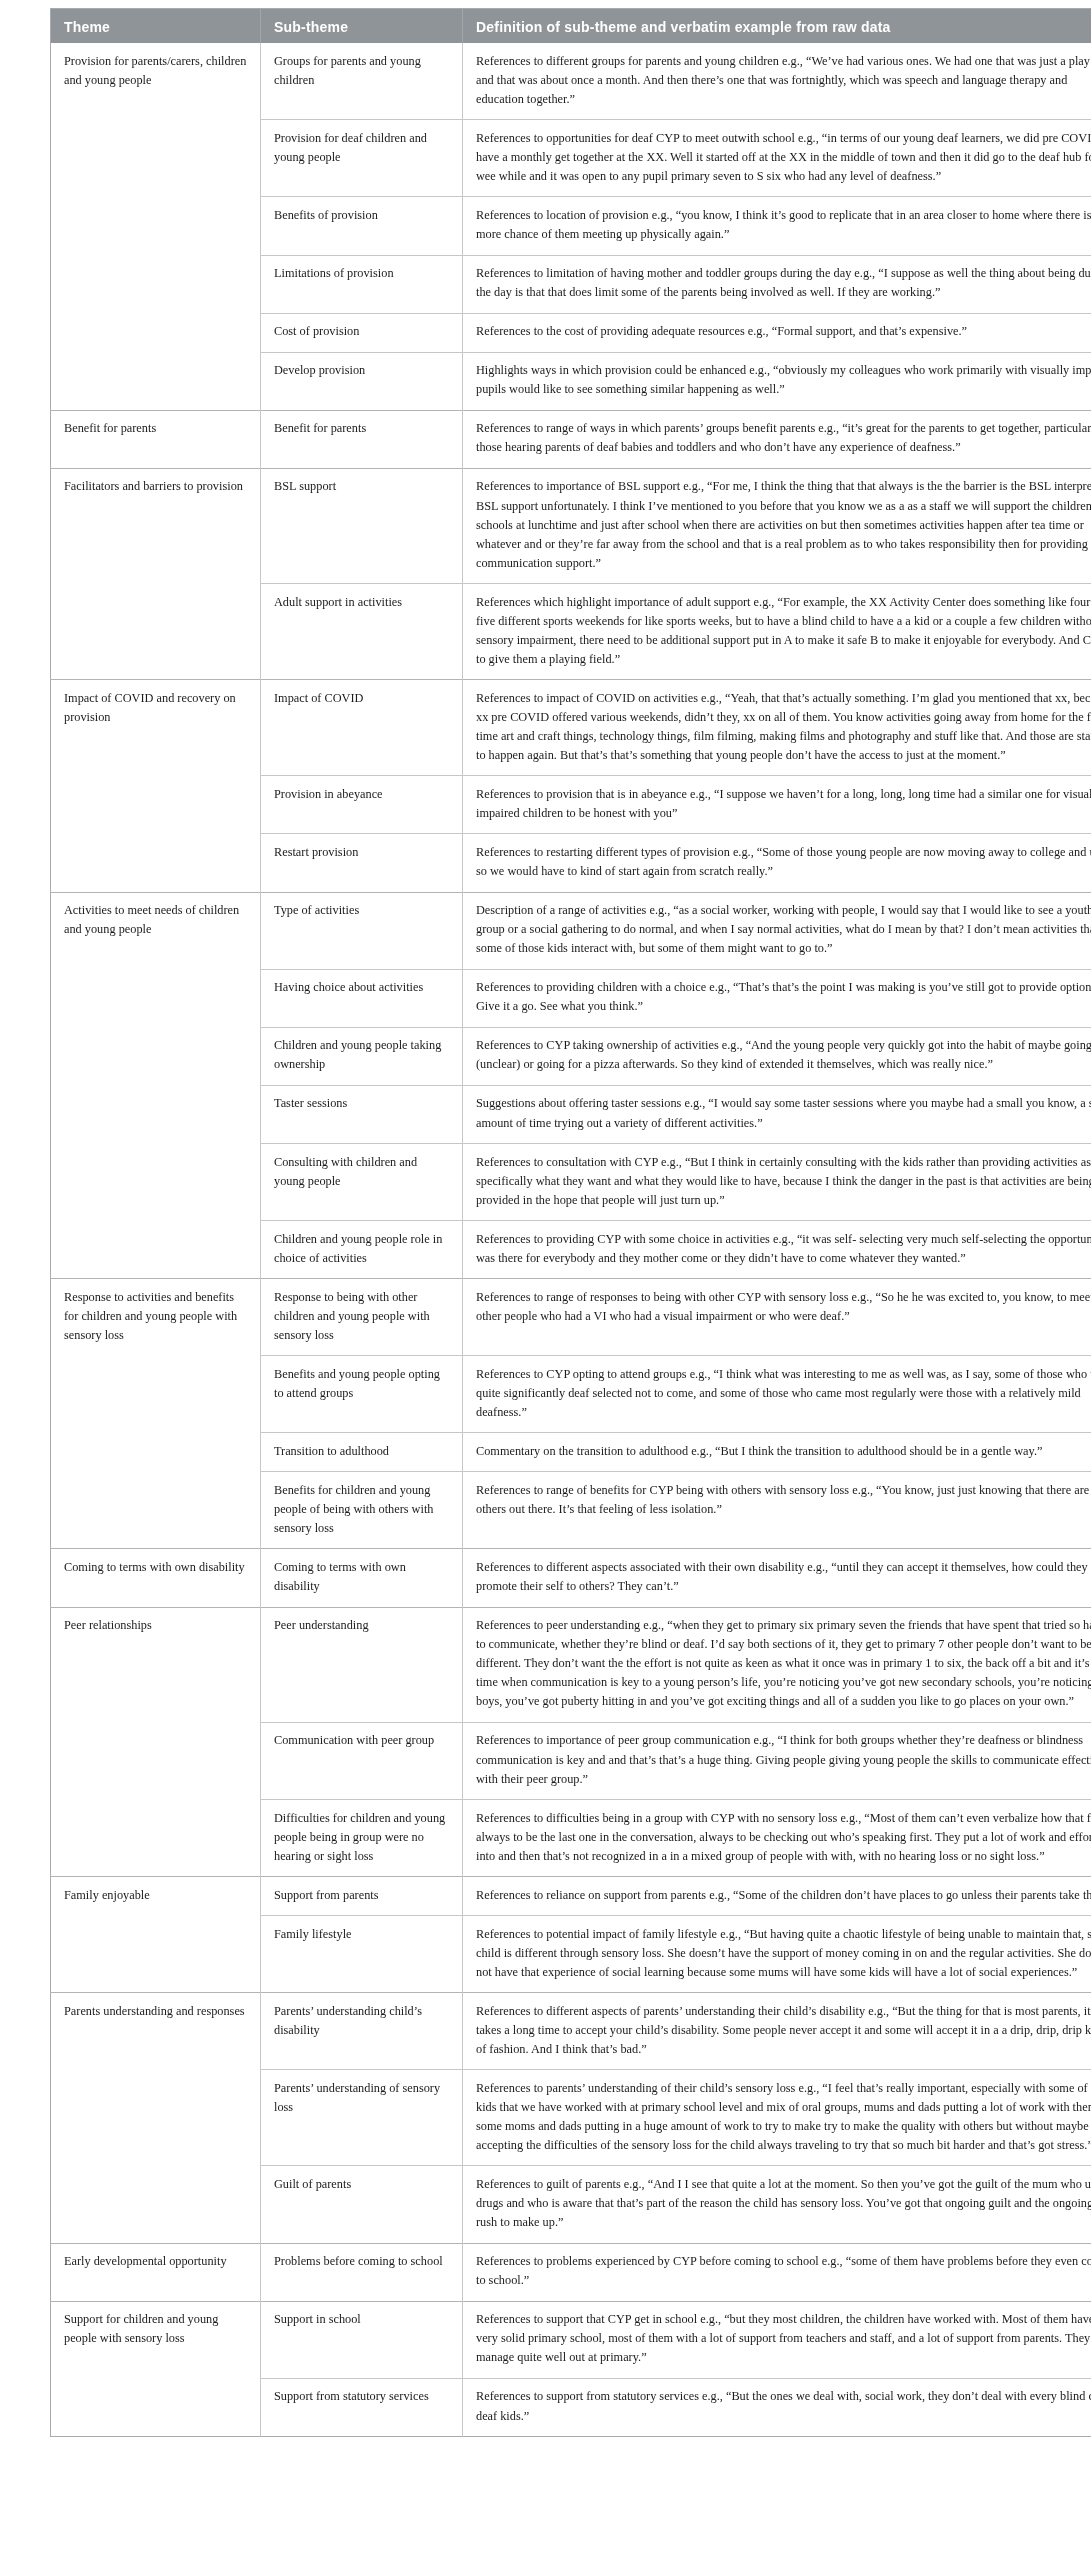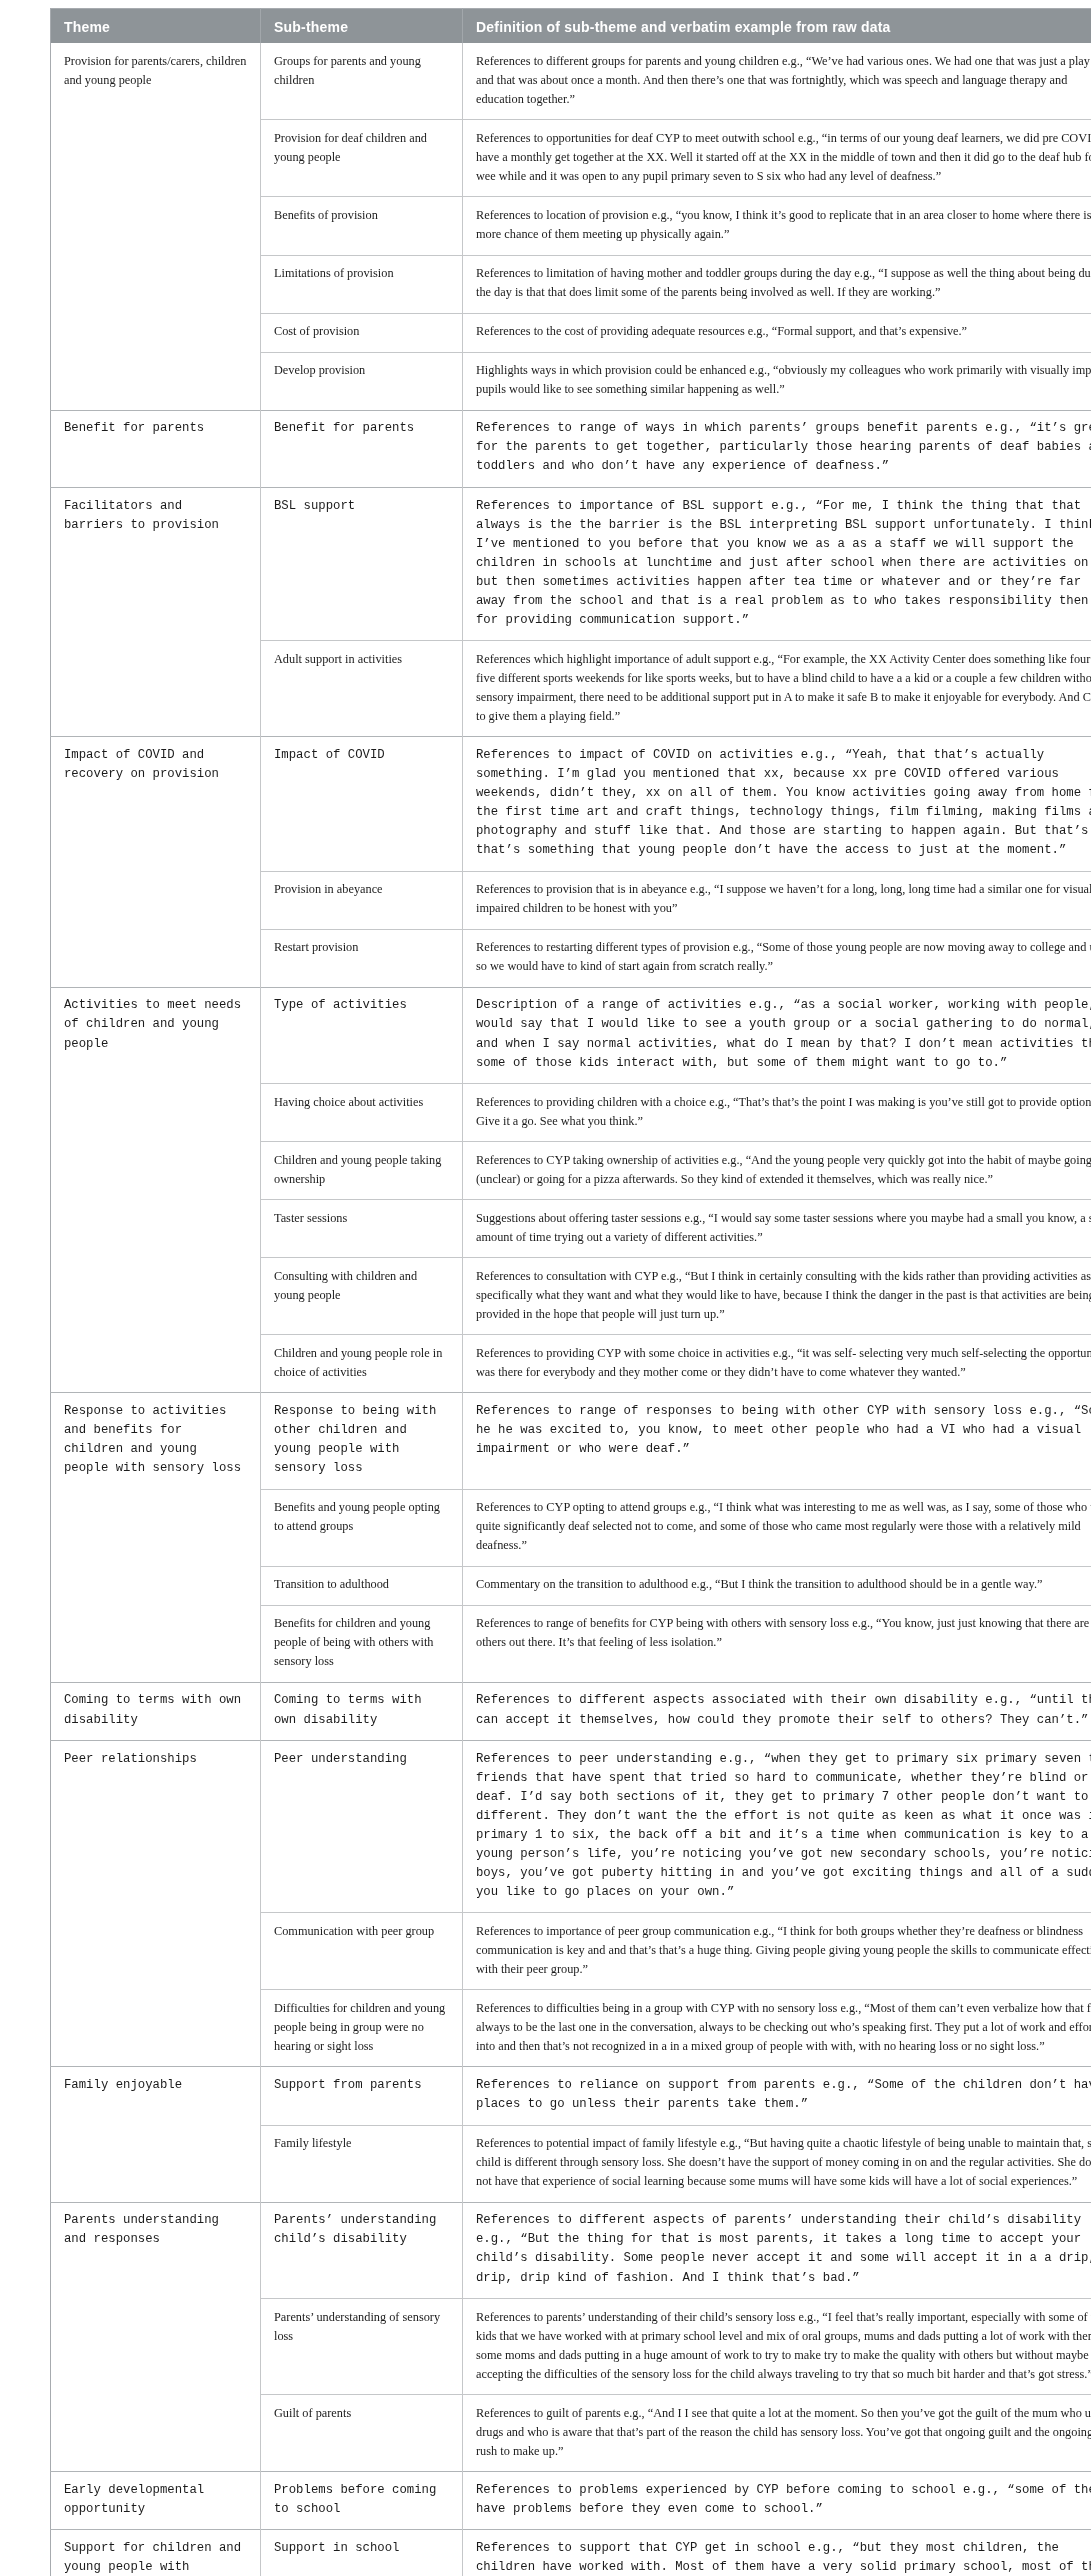--- a/index.html
+++ b/index.html
@@ -48,21 +48,20 @@
     background: #ffffff;
   }
   td.subtheme-cell, td.definition-cell {
     border-left: 0.8px solid #c5c7c9;
   }
   tr.sub-row td {
     border-top: 0.8px solid #c5c7c9;
   }
   tr.group-start td {
     border-top: 1.6px solid #b0b4b7;
-    font-family: Liberation Mono, monospace;
   }
 </style>
 </head>
 <body>
 
 <div class="table-wrap">
   <table class="themes-table">
     <colgroup>
       <col class="c-theme">
       <col class="c-subtheme">

